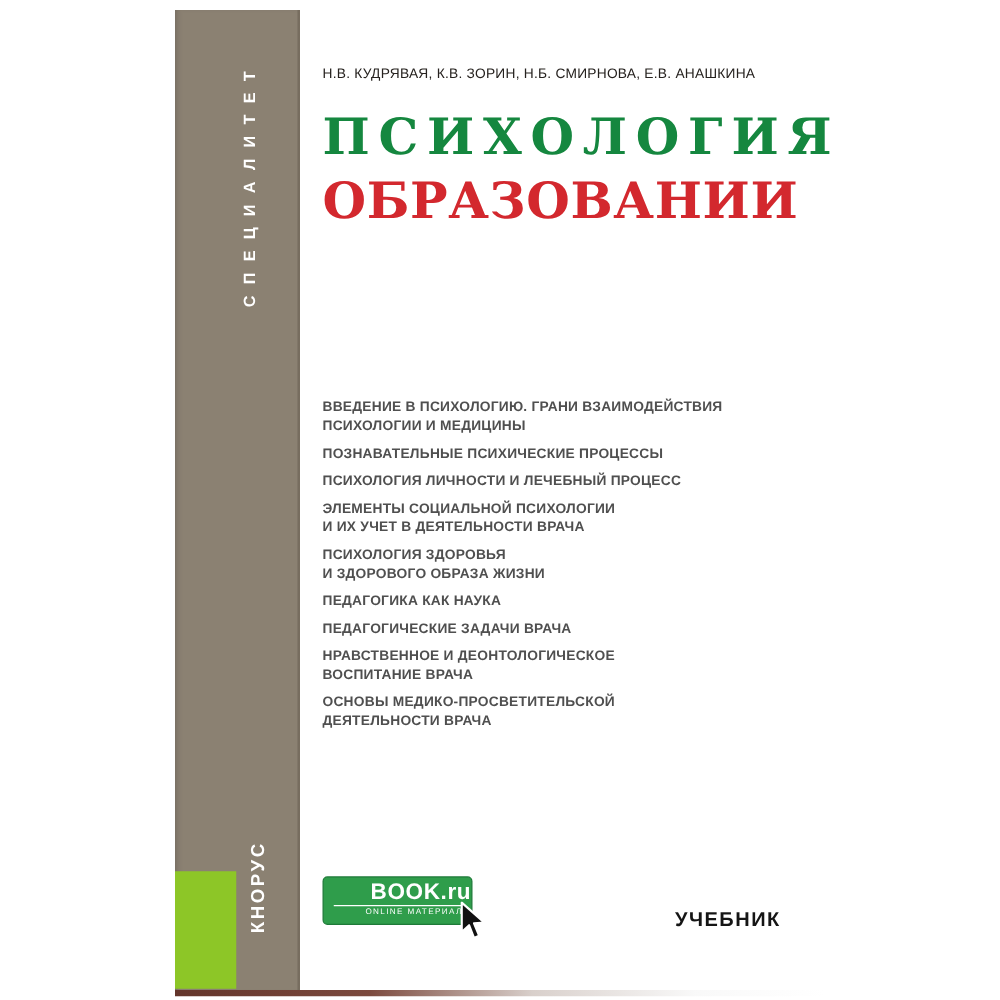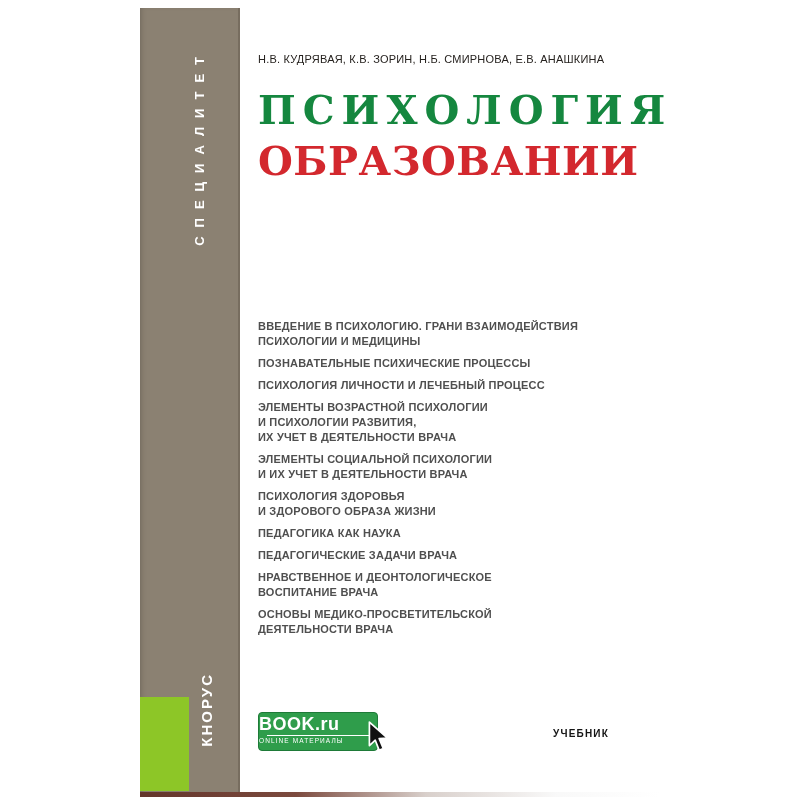--- a/index.html
+++ b/index.html
@@ -35,29 +35,29 @@
   .tl-2{color:var(--title-red);letter-spacing:-0.5px;}
   .tl-3{color:var(--title-red);letter-spacing:0.5px;}
 
   .topics{position:absolute;top:307px;width:100%;margin-top:12px;}
   .topic{font-size:11px;font-weight:bold;line-height:15px;letter-spacing:0.2px;
          color:var(--topics-gray);white-space:pre-line;margin-bottom:7px;}
 
   
   .badge{position:absolute;left:258px;top:701px;width:120px;height:39px;
          background:var(--badge-green);border:1px solid #1e7a38;border-radius:4px;
-         box-sizing:border-box;text-align:left;color:#fff;margin-top:11px;}
+         box-sizing:border-box;text-align:right;color:#fff;}
   .badge-brand{font-size:18px;font-weight:bold;line-height:21px;margin-top:1px;letter-spacing:0.5px;}
   .badge-rule{width:86%;height:1px;background:#ffffff;margin:0 auto 1px auto;}
   .badge-sub{font-size:6.5px;letter-spacing:1.1px;line-height:8px;}
 
   .cursor{position:absolute;left:366px;top:721px;width:26px;height:32px;}
 
   .edition{position:absolute;left:540px;top:728px;width:82px;text-align:center;
-           font-size:10px;font-weight:bold;letter-spacing:1.2px;color:#151515;}
+           font-size:16px;font-weight:bold;letter-spacing:1.2px;color:#151515;}
 </style>
 </head>
 <body>
 
 <div class="page">
 
   <div class="spine">
     <div class="vtext series">СПЕЦИАЛИТЕТ</div>
     <div class="vtext publisher">КНОРУС</div>
   </div>
@@ -70,23 +70,20 @@
     <div class="title-block">
       <div class="title-line tl-0">ПСИХОЛОГИЯ</div>
       <div class="title-line tl-3">ОБРАЗОВАНИИ</div>
     </div>
 
     <div class="topics">
       <div class="topic">ВВЕДЕНИЕ В ПСИХОЛОГИЮ. ГРАНИ ВЗАИМОДЕЙСТВИЯ
 ПСИХОЛОГИИ И МЕДИЦИНЫ</div>
       <div class="topic">ПОЗНАВАТЕЛЬНЫЕ ПСИХИЧЕСКИЕ ПРОЦЕССЫ</div>
       <div class="topic">ПСИХОЛОГИЯ ЛИЧНОСТИ И ЛЕЧЕБНЫЙ ПРОЦЕСС</div>
-      <div class="topic">ЭЛЕМЕНТЫ ВОЗРАСТНОЙ ПСИХОЛОГИИ
-И ПСИХОЛОГИИ РАЗВИТИЯ,
-ИХ УЧЕТ В ДЕЯТЕЛЬНОСТИ ВРАЧА</div>
       <div class="topic">ЭЛЕМЕНТЫ СОЦИАЛЬНОЙ ПСИХОЛОГИИ
 И ИХ УЧЕТ В ДЕЯТЕЛЬНОСТИ ВРАЧА</div>
       <div class="topic">ПСИХОЛОГИЯ ЗДОРОВЬЯ
 И ЗДОРОВОГО ОБРАЗА ЖИЗНИ</div>
       <div class="topic">ПЕДАГОГИКА КАК НАУКА</div>
       <div class="topic">ПЕДАГОГИЧЕСКИЕ ЗАДАЧИ ВРАЧА</div>
       <div class="topic">НРАВСТВЕННОЕ И ДЕОНТОЛОГИЧЕСКОЕ
 ВОСПИТАНИЕ ВРАЧА</div>
       <div class="topic">ОСНОВЫ МЕДИКО-ПРОСВЕТИТЕЛЬСКОЙ
 ДЕЯТЕЛЬНОСТИ ВРАЧА</div>

